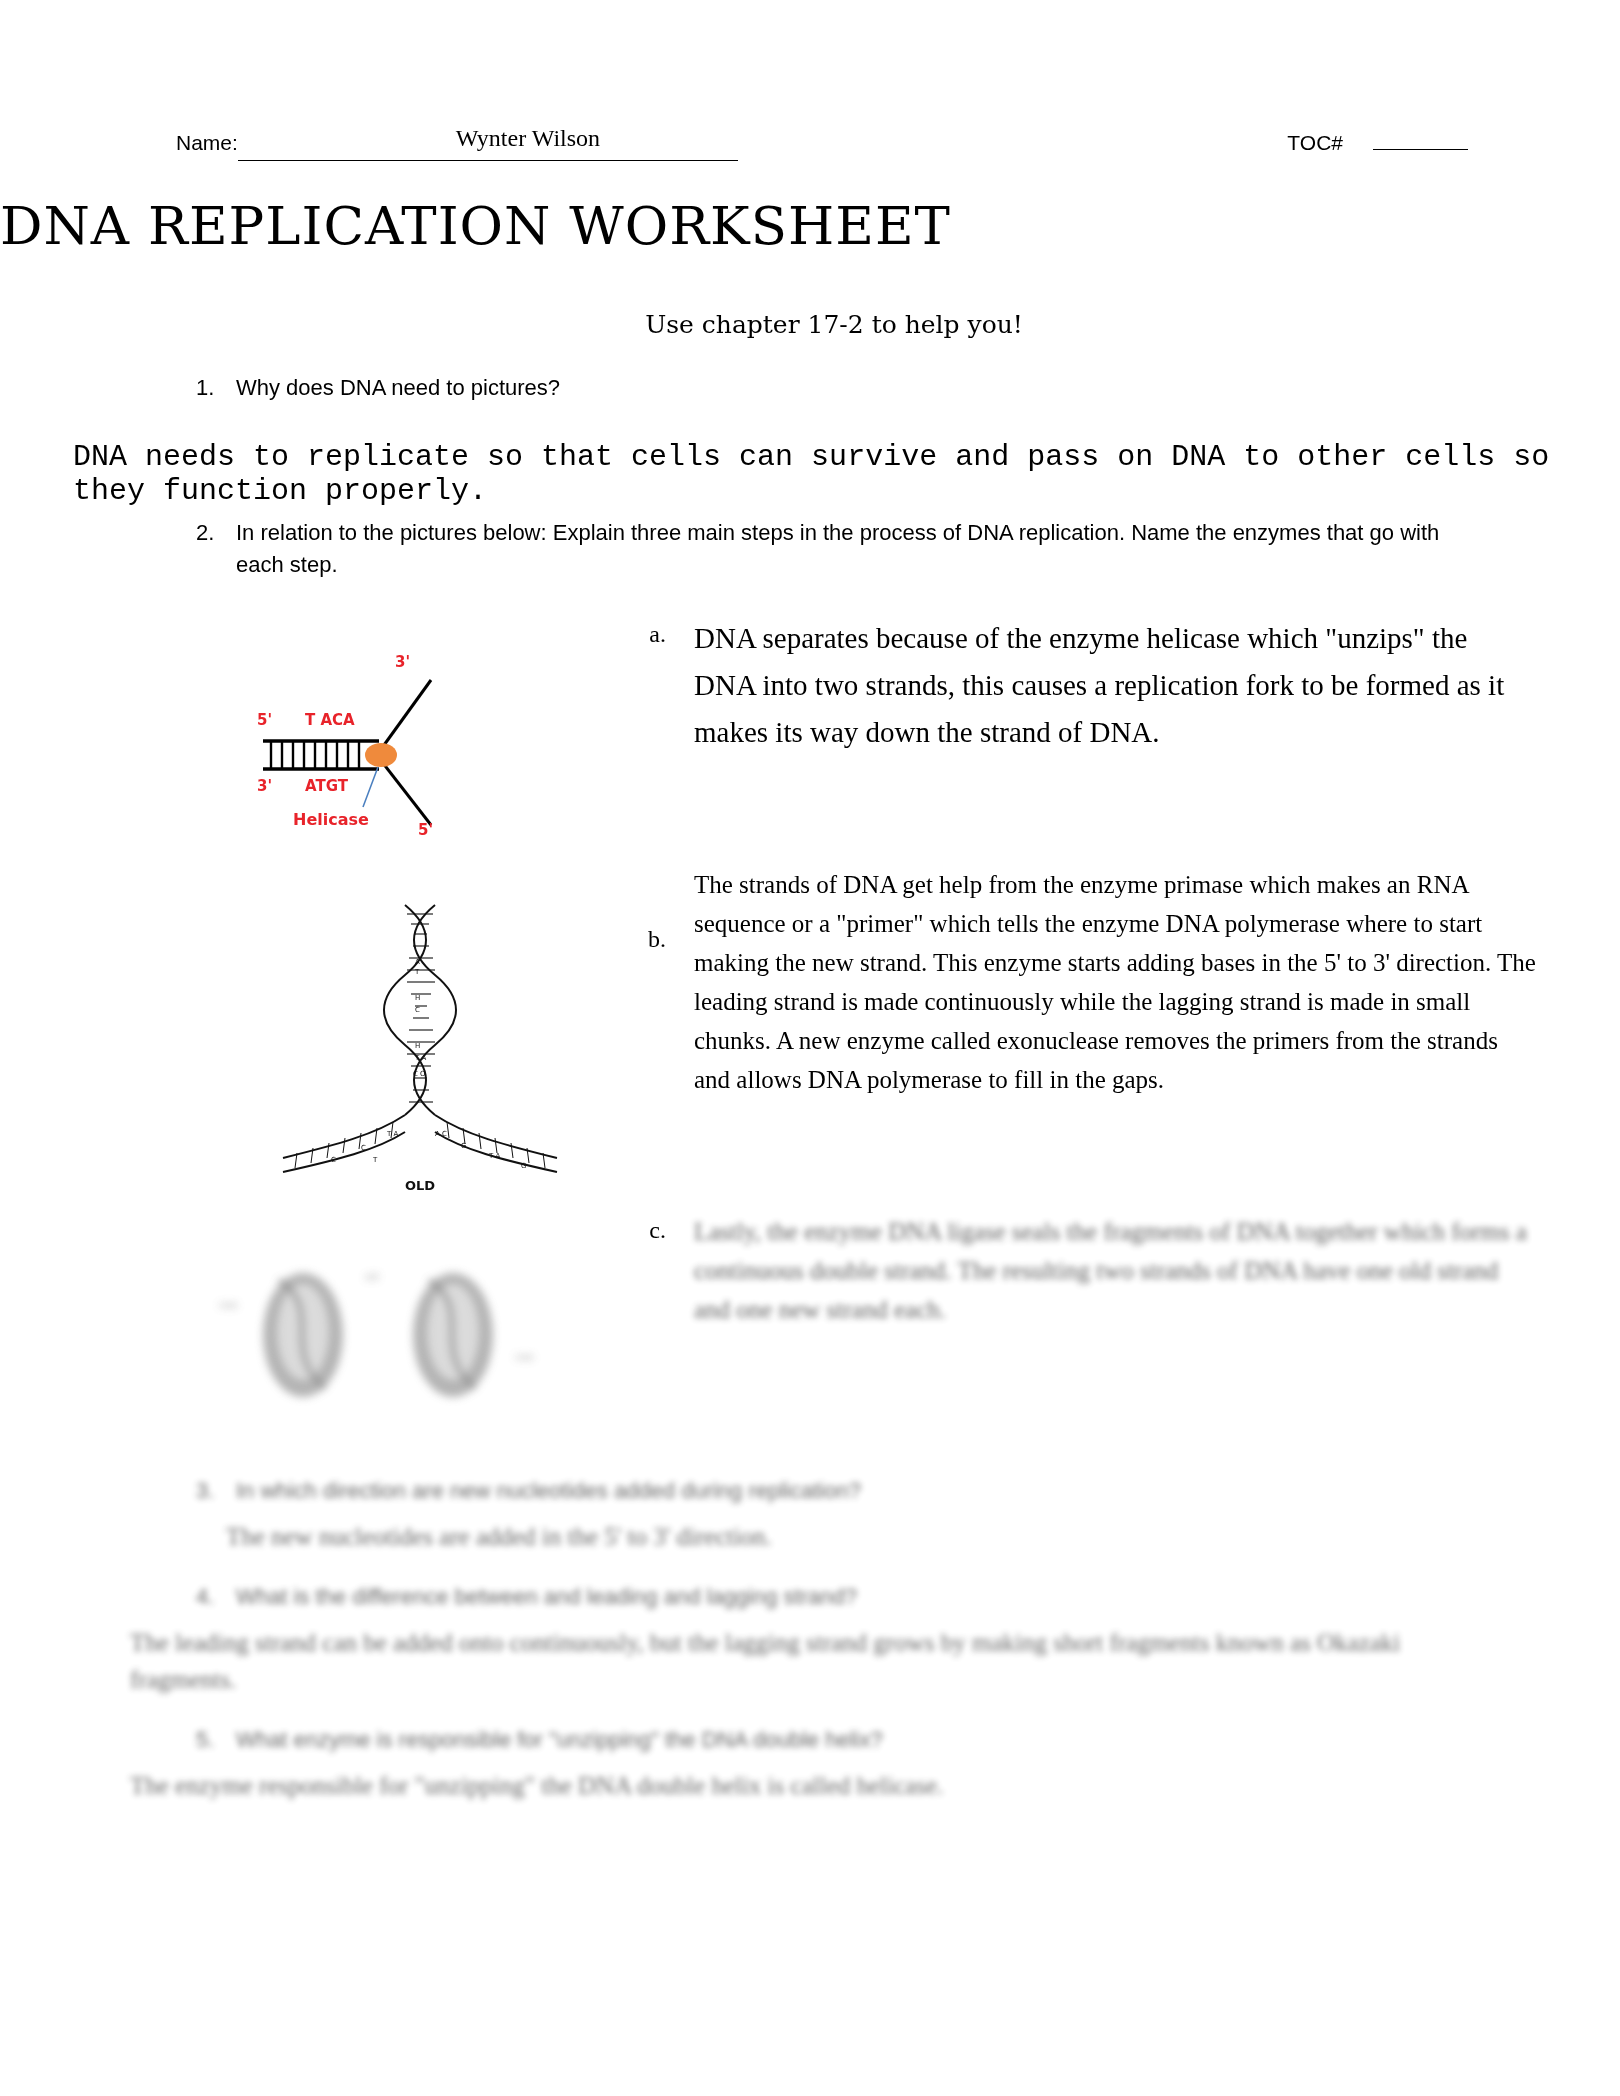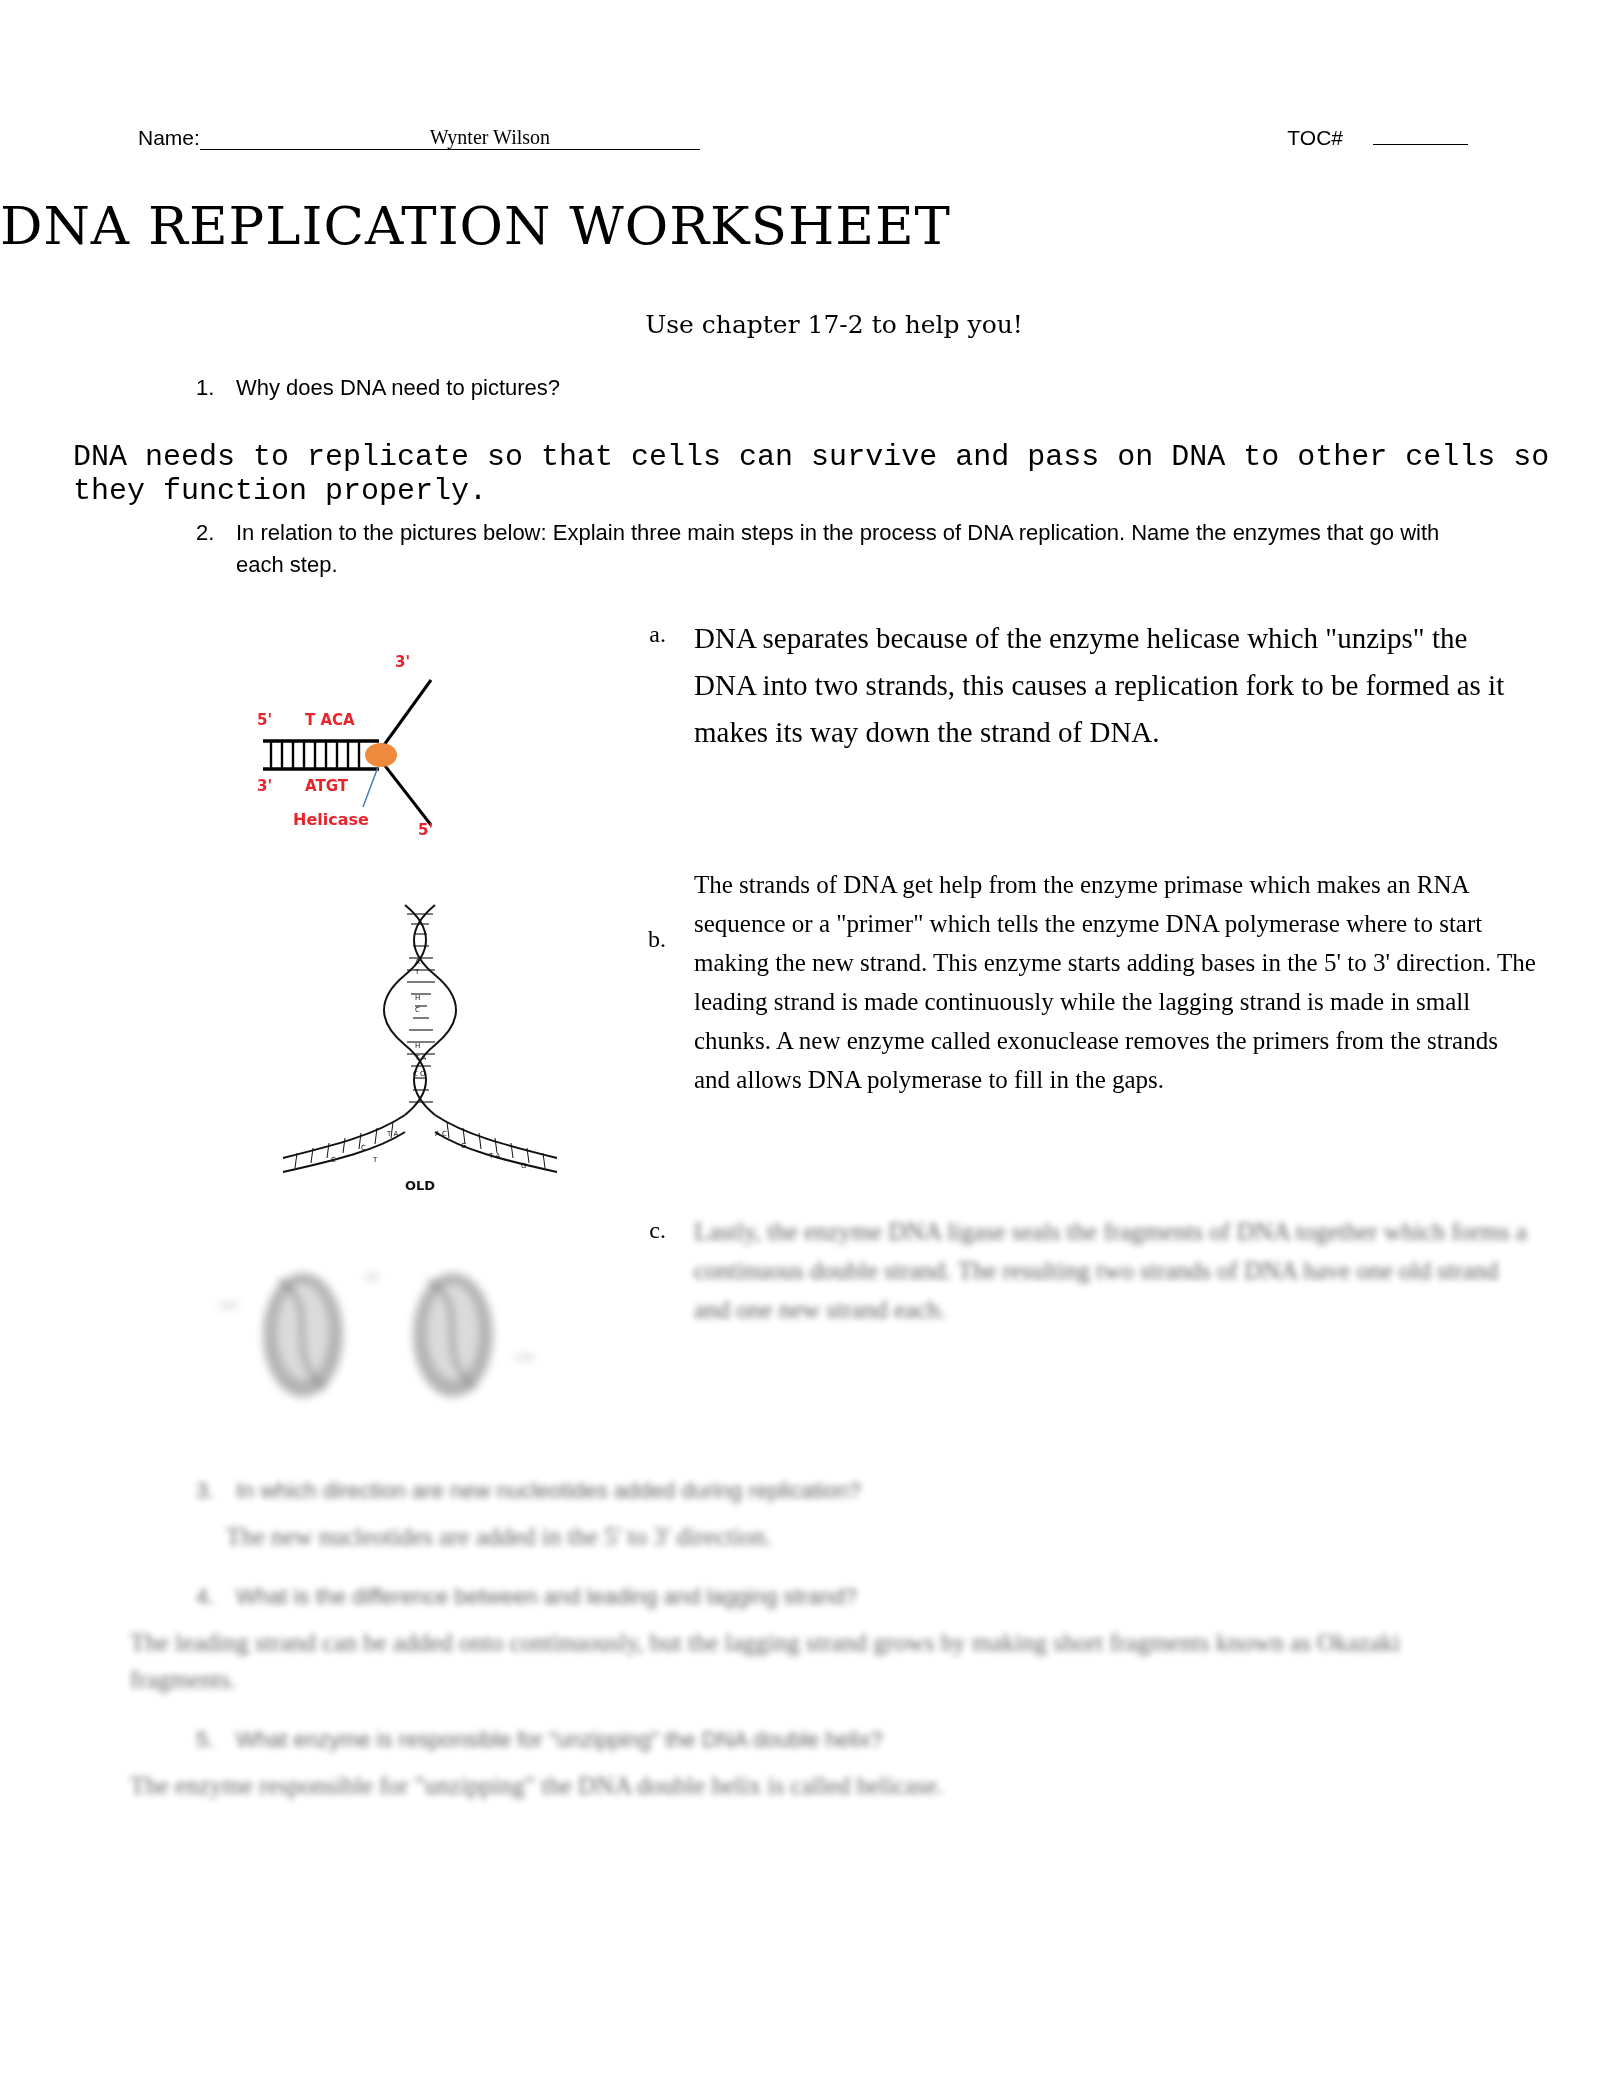--- a/index.html
+++ b/index.html
@@ -30,32 +30,33 @@
     top: 125px;
     width: 1330px;
     display: flex;
     align-items: baseline;
     justify-content: space-between;
     font-size: 21px;
   }
   .name-group {
     display: flex;
     align-items: center;
+    margin-left: 38px;
   }
   .name-label {
     font-size: 21px;
     font-family: "Liberation Sans", sans-serif;
   }
   .name-value {
     font-family: "Liberation Serif", serif;
-    font-size: 20px;
+    font-size: 24px;
     border-bottom: 1.5px solid #000;
     min-width: 400px;
     text-align: center;
-    padding: 0 10px 0 90px;
+    padding: 0 10px 8px 90px;
   }
   .toc-group {
     display: flex;
     align-items: baseline;
     font-size: 21px;
     gap: 28px;
   }
   .toc-blank {
     display: inline-block;
     width: 95px;

